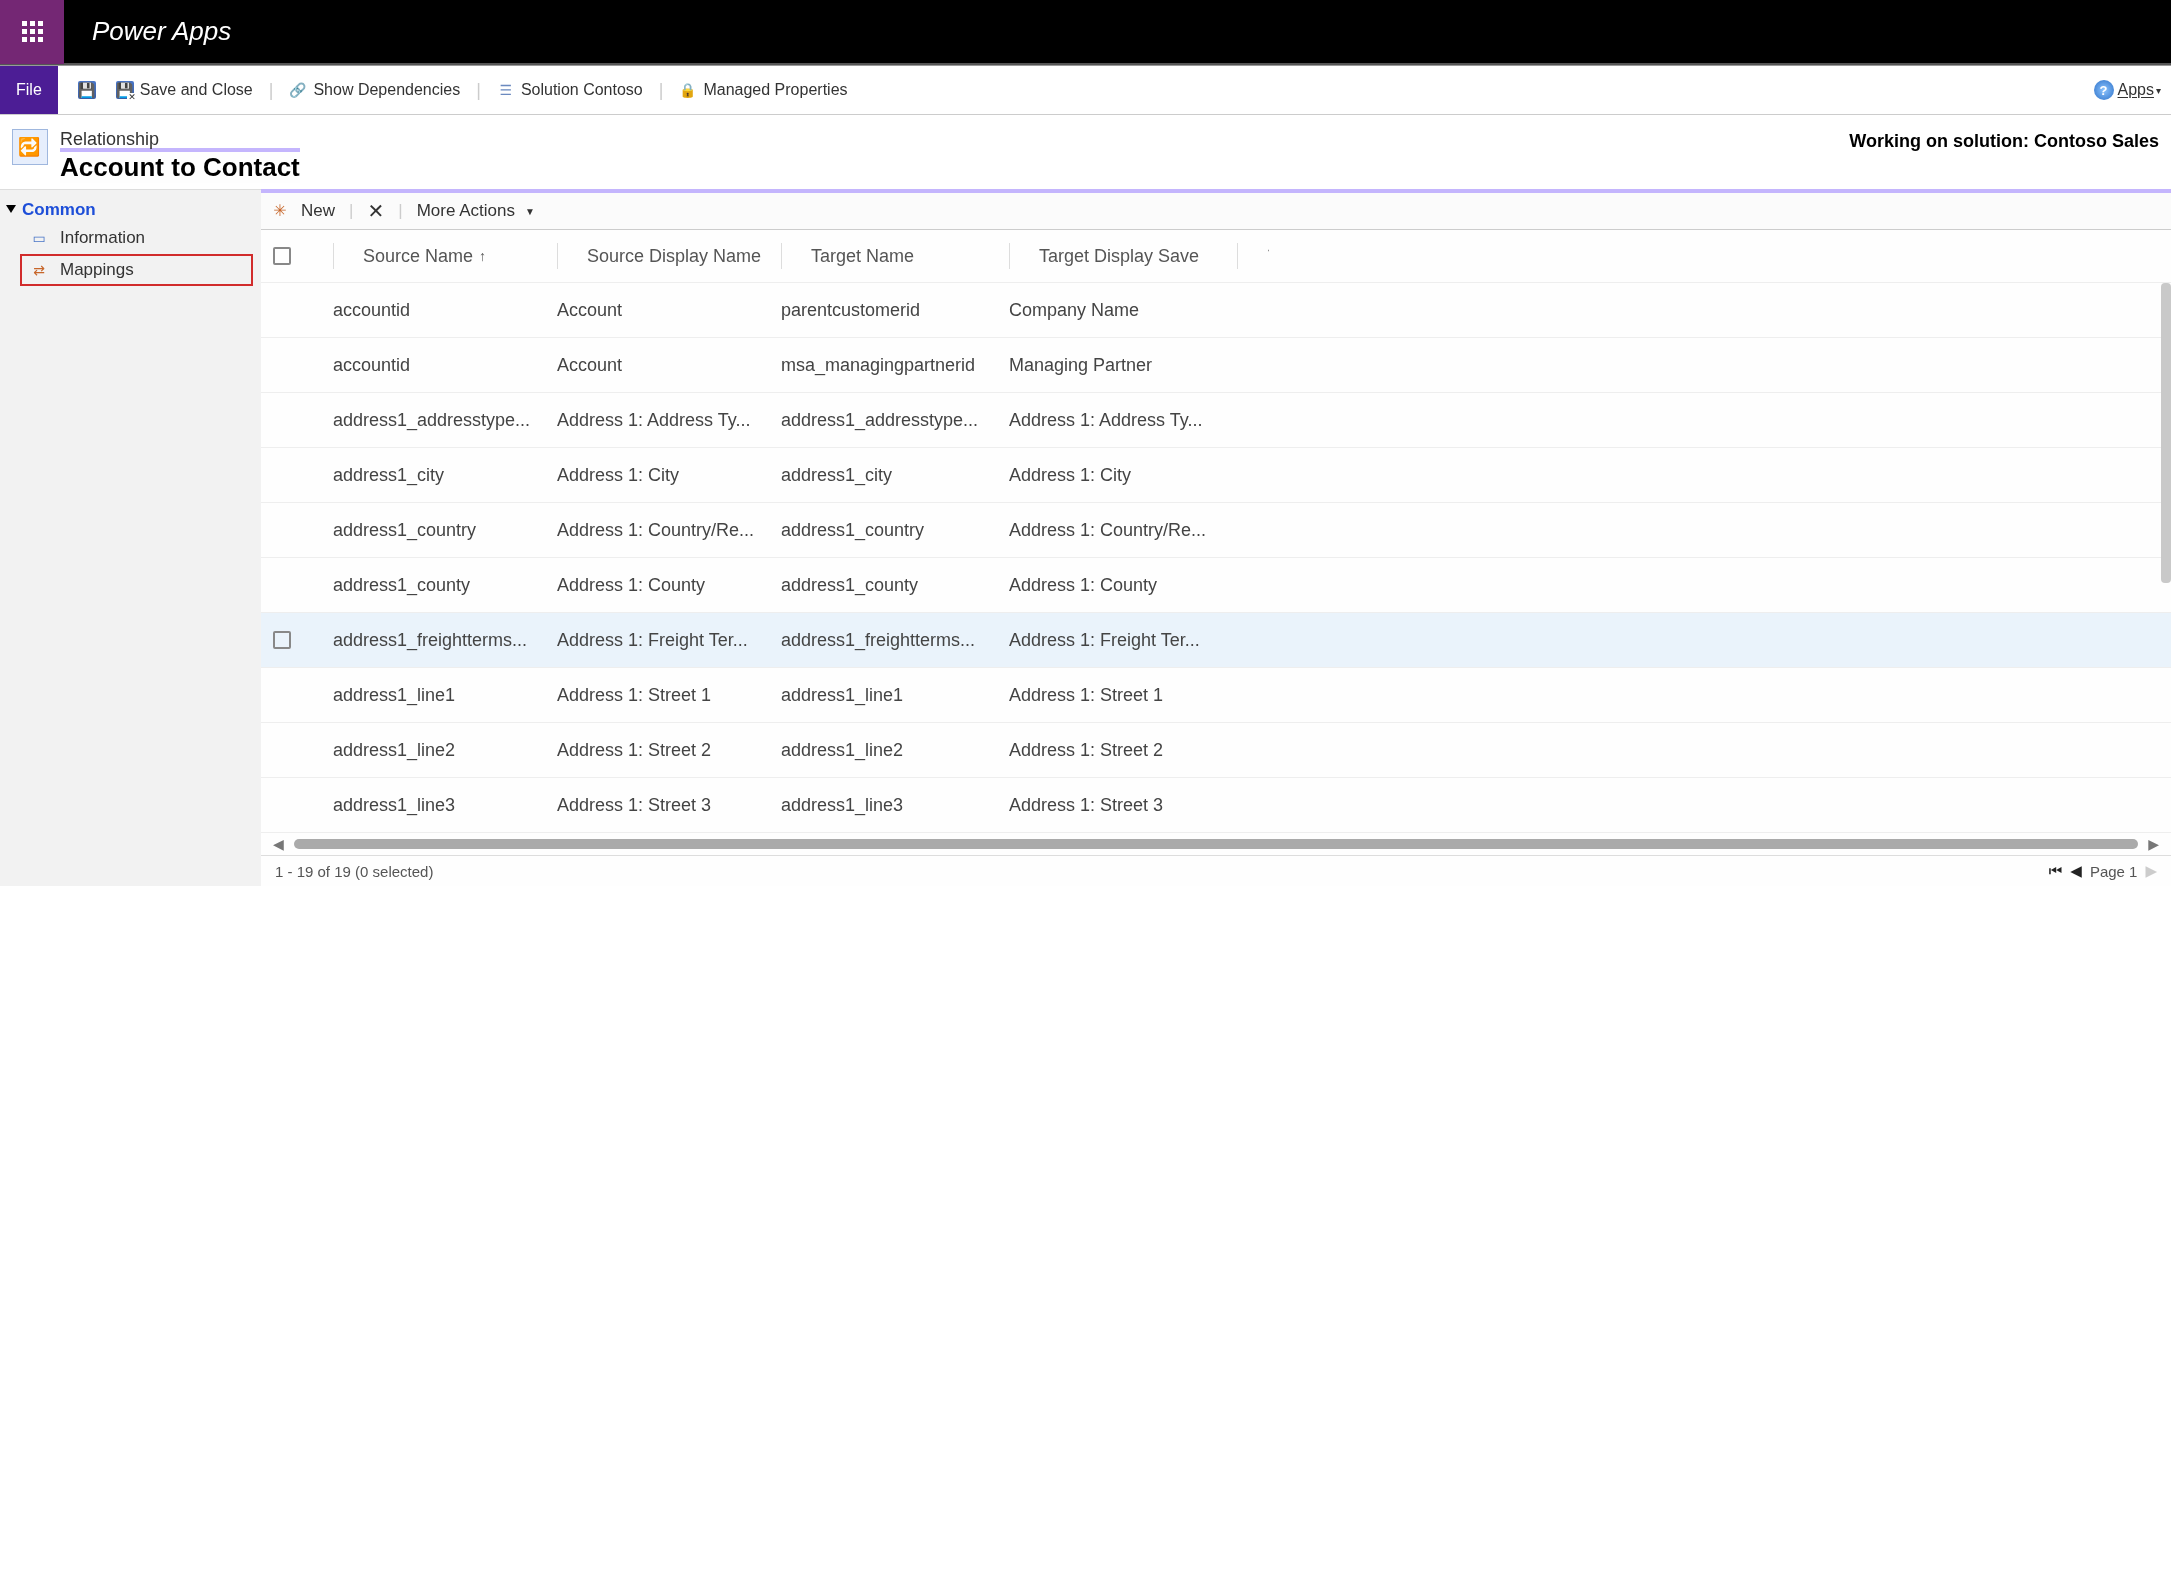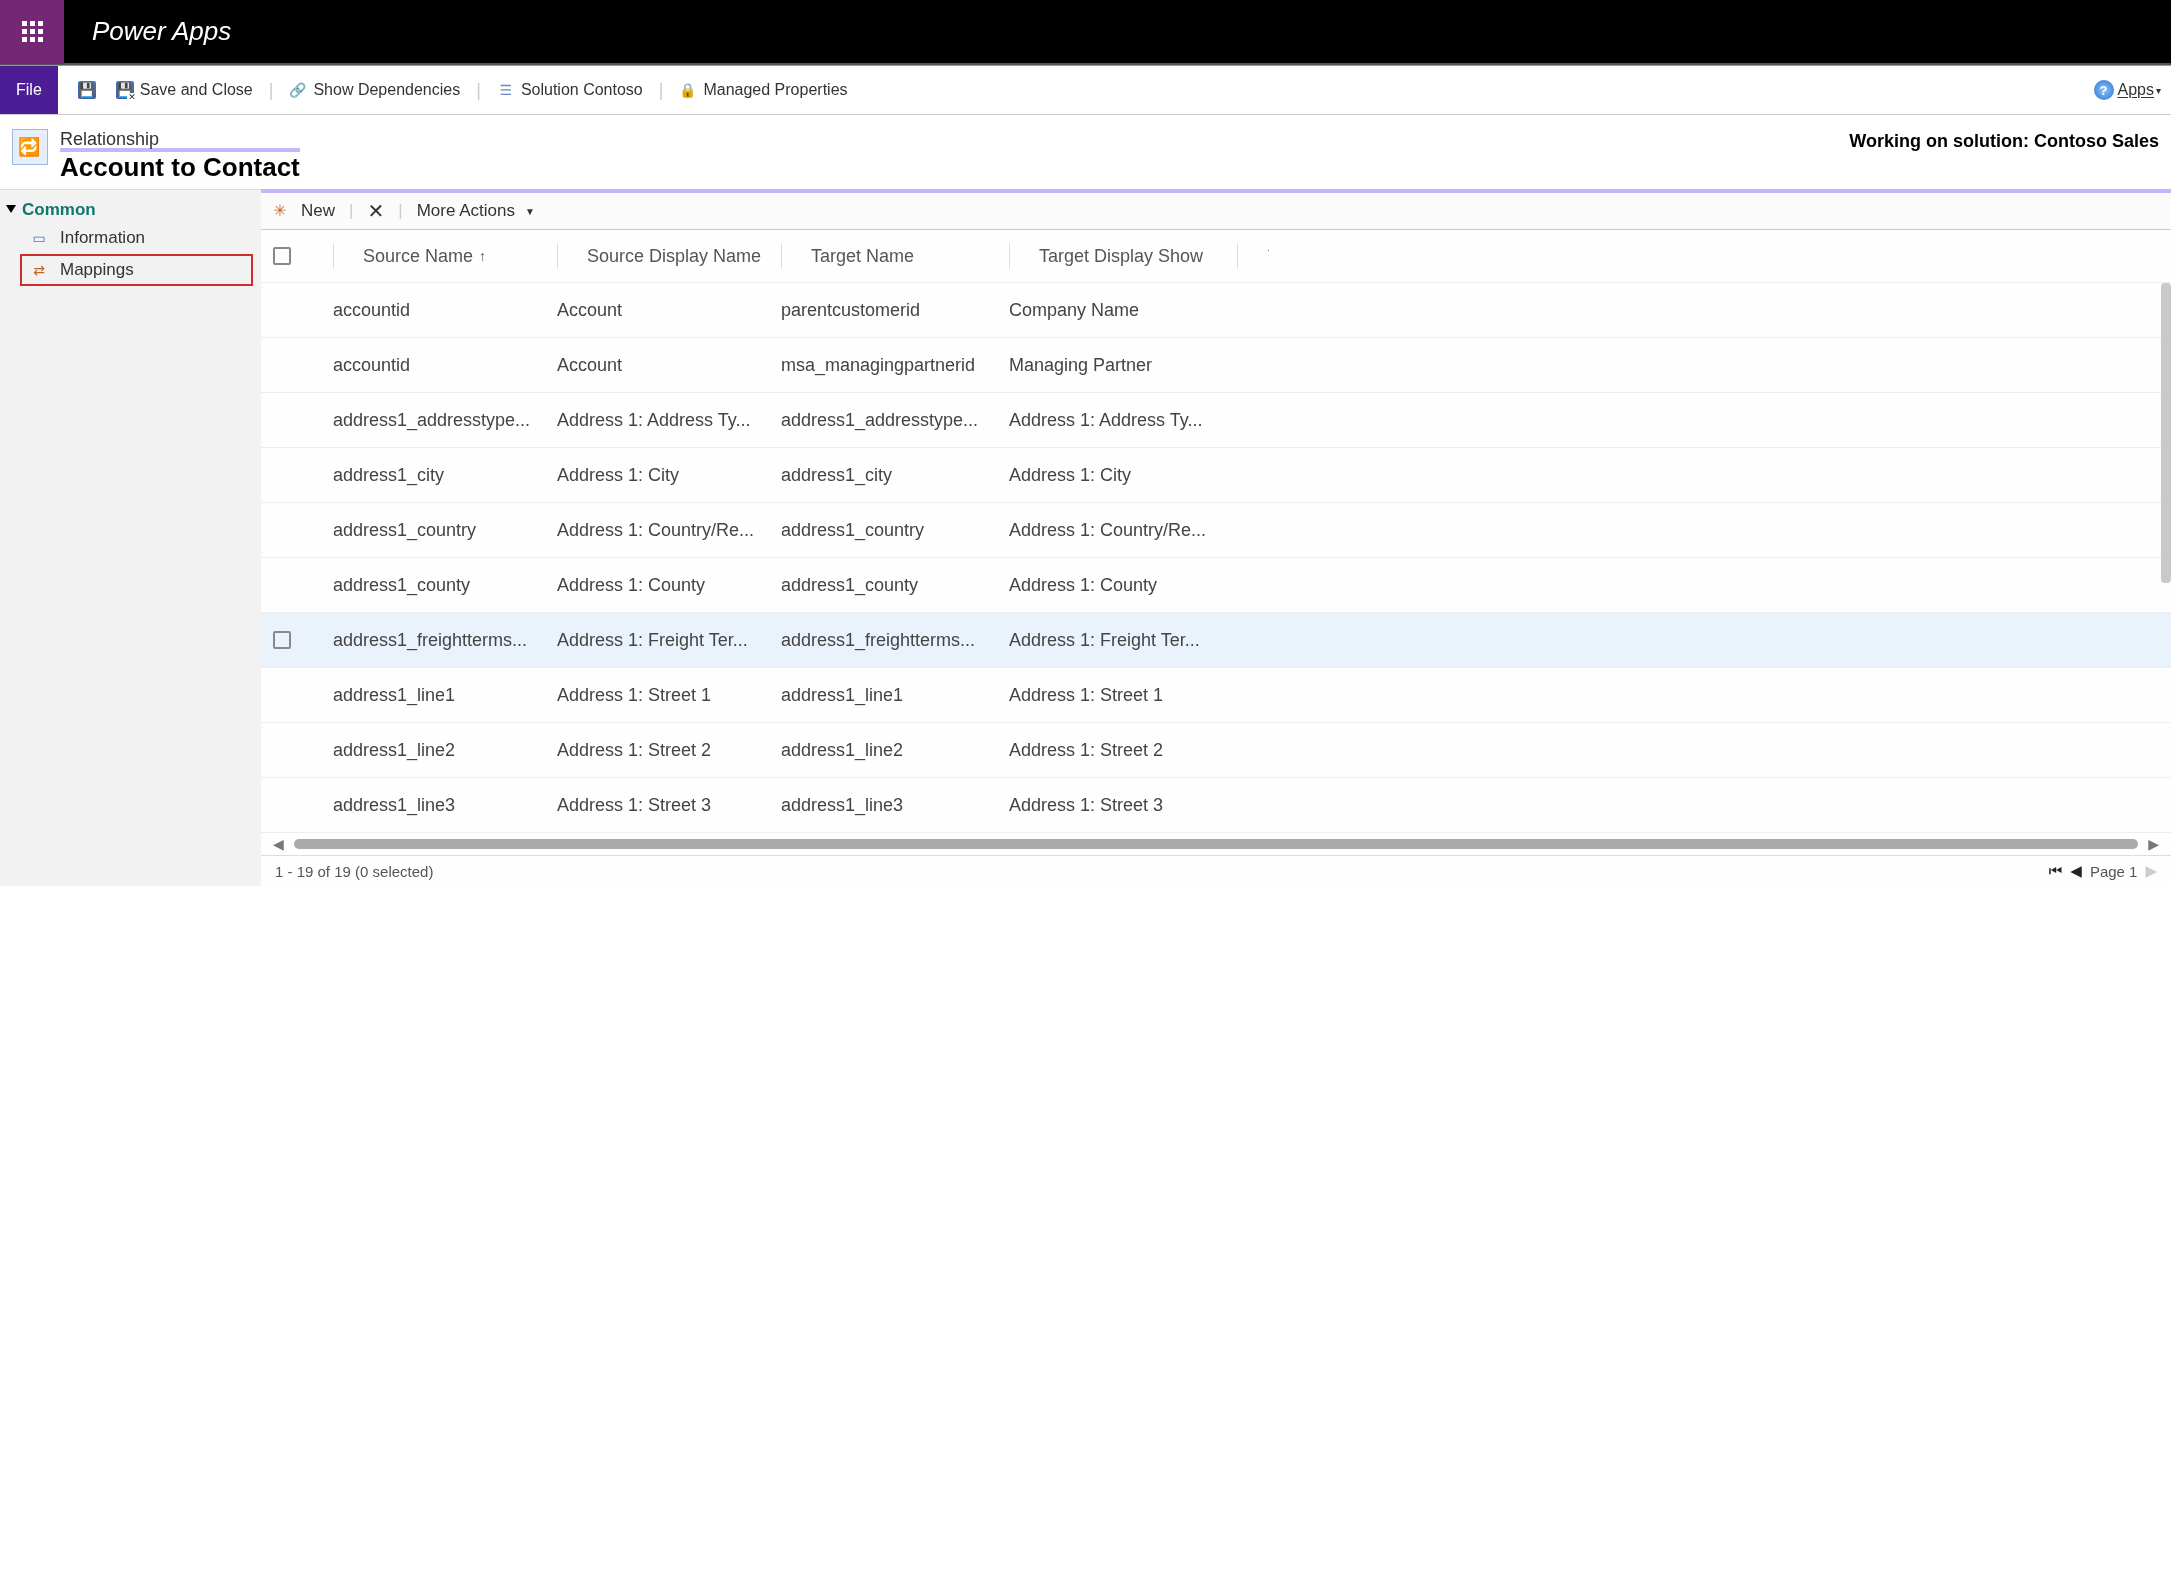--- a/index.html
+++ b/index.html
@@ -40,21 +40,21 @@
   .context { display:flex; align-items: flex-start; padding: 14px 12px 6px 12px; }
   .context-left { display:flex; align-items:flex-start; }
   .context-titles .sub { font-size: 18px; font-weight: 400; color:#333; }
   .context-titles .main { font-size: 26px; font-weight: 700; color:#000; margin-top:-2px; }
   .context .spacer { flex:1; }
   .context-right { font-size: 18px; font-weight: 600; color:#000; padding-top:2px; }
 
   
   .body-area { display:flex; height: calc(100% - 210px); }
   .sidebar { width: 261px; background: #f2f2f2; border-top:1px solid #ddd; padding-top:6px; font-size:17px; }
-  .tree-root { padding: 4px 6px; font-weight:700; color:#0f766e; cursor:pointer; display:flex; align-items:center; }
+  .tree-root { padding: 4px 6px; font-weight:700; color:#1d4ed8; cursor:pointer; display:flex; align-items:center; }
   .tree-root .tri { display:inline-block; width:0;height:0; border-left:5px solid transparent;border-right:5px solid transparent;border-top:8px solid #000; margin-right:6px; transform: translateY(-1px);}
   .tree-item { padding:4px 4px 4px 30px; cursor:pointer; display:flex; align-items:center; gap:6px; }
   .tree-item.highlight { border: 2px solid #d12c2c; margin:2px 8px 2px 20px; padding:4px 4px 4px 8px; }
 
   
   .main { flex:1; display:flex; flex-direction:column; border-top:4px solid #c4b5fd; background:#fefefe; min-width:0; }
   .grid-toolbar { display:flex; align-items:center; padding:6px 10px; gap:14px; font-size:17px; border-bottom: 1px solid #ccc; background:#fbfbfb; }
   .grid-toolbar .sep { color:#ccc; }
   .grid-toolbar .tb-btn { display:flex; align-items:center; gap:6px; cursor:pointer; }
   .more-caret { font-size:10px; margin-left:4px; }
@@ -200,21 +200,21 @@
           <span>Source Name</span>
           <span class="sort-arrow">↑</span>
         </div>
         <div class="col">
           <span>Source Display Name</span>
         </div>
         <div class="col">
           <span>Target Name</span>
         </div>
         <div class="col">
-          <span>Target Display Show</span>
+          <span>Target Display Save</span>
         </div>
         <div class="col" style="border-left:1px solid #ddd; justify-content:center;">
           <span class="refresh">↻</span>
         </div>
       </div>
 
       <div class="grid-body" id="grid-body">
 
         <div class="grid-row">
             <div class="check-cell"></div>

